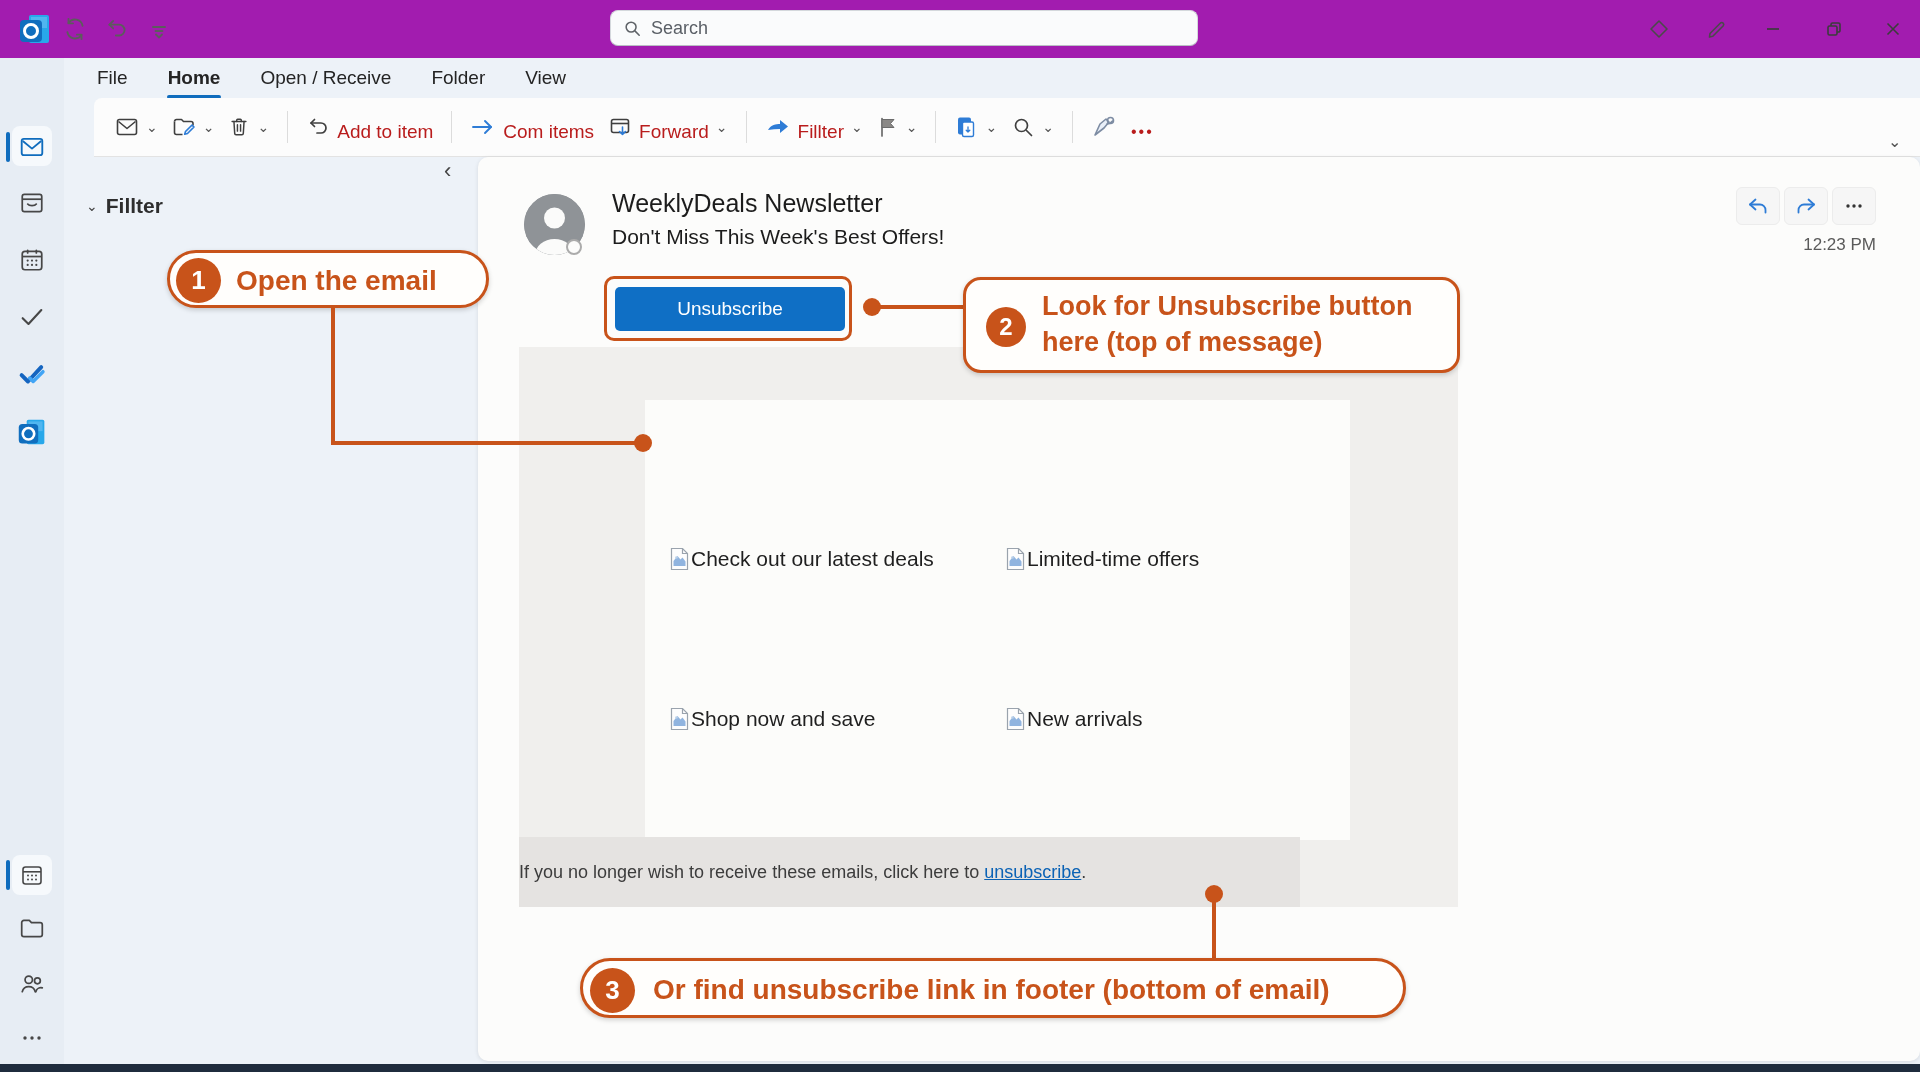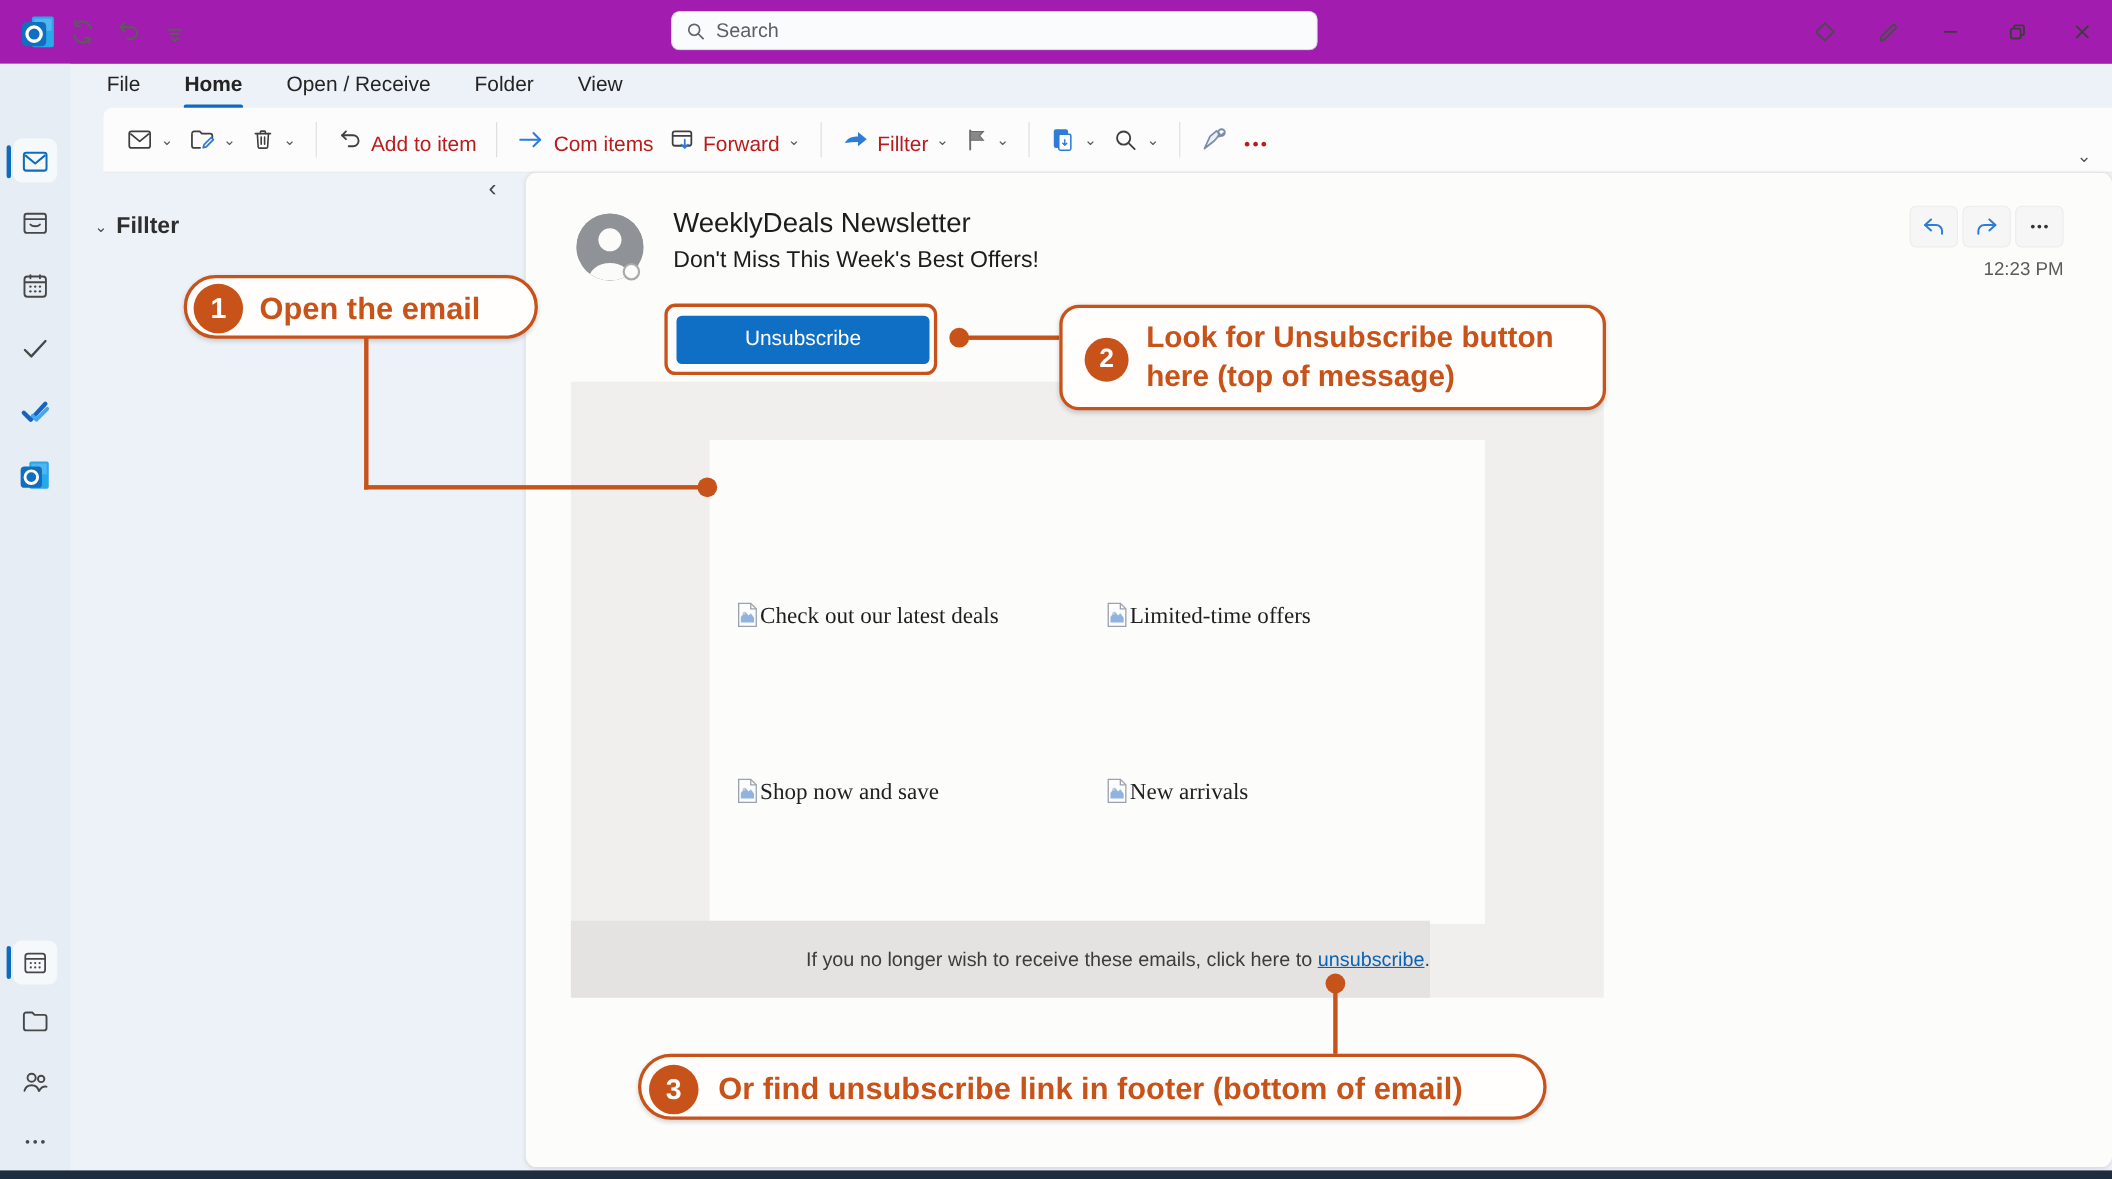--- a/index.html
+++ b/index.html
@@ -42,23 +42,23 @@
   
   .card{left:478px;top:157px;width:1442px;height:904px;background:#fcfcfb;border-radius:10px;box-shadow:0 1px 4px rgba(0,0,0,.10);}
   .hdr-btn{width:44px;height:38px;background:#f6f6f6;border:1px solid #ececec;border-radius:6px;display:flex;align-items:center;justify-content:center;}
   .avatar{left:46px;top:37px;width:61px;height:61px;border-radius:50%;background:#8f9397;overflow:hidden;}
   .badge{left:88px;top:82px;width:16px;height:16px;border-radius:50%;background:#fcfcfb;border:2px solid #ababab;}
   .unsub{left:137px;top:130px;width:230px;height:44px;background:#0F6FC5;color:#fff;border:none;border-radius:5px;font-size:19px;font-family:"Liberation Sans",sans-serif;}
 
   .region{left:41px;top:190px;width:939px;height:560px;background:#f0efed;}
   .inner{left:126px;top:53px;width:705px;height:440px;background:#fcfcfa;}
   .intro{left:23px;top:27px;width:655px;font-size:21px;line-height:31px;color:#242424;white-space:pre-wrap;}
-  .ph{position:absolute;display:flex;align-items:flex-start;gap:2px;font-family:Liberation Serif, serif;}
+  .ph{position:absolute;display:flex;align-items:flex-start;gap:2px;}
   .ph-label{font-size:21px;color:#1f1f1f;white-space:nowrap;}
-  .footerband{left:0;top:490px;width:781px;height:70px;background:#e5e3e1;display:flex;align-items:center;justify-content:flex-end;}
+  .footerband{left:0;top:490px;width:781px;height:70px;background:#e5e3e1;display:flex;align-items:center;justify-content:flex-start;}
   .footer-text{font-size:18px;color:#3c3c3c;}
   .footer-text a{color:#0A62B5;text-decoration:underline;}
 
   
   .co{background:#fffefc;border:3px solid var(--orange);box-shadow:0 2px 5px rgba(0,0,0,.18);}
   .co-num{background:var(--orange);color:#fff;border-radius:50%;font-weight:bold;display:flex;align-items:center;justify-content:center;}
   .co-text{color:var(--orange);font-weight:bold;white-space:nowrap;}
   .co-line{background:var(--orange);}
   .co-dot{width:18px;height:18px;border-radius:50%;background:var(--orange);}
 

